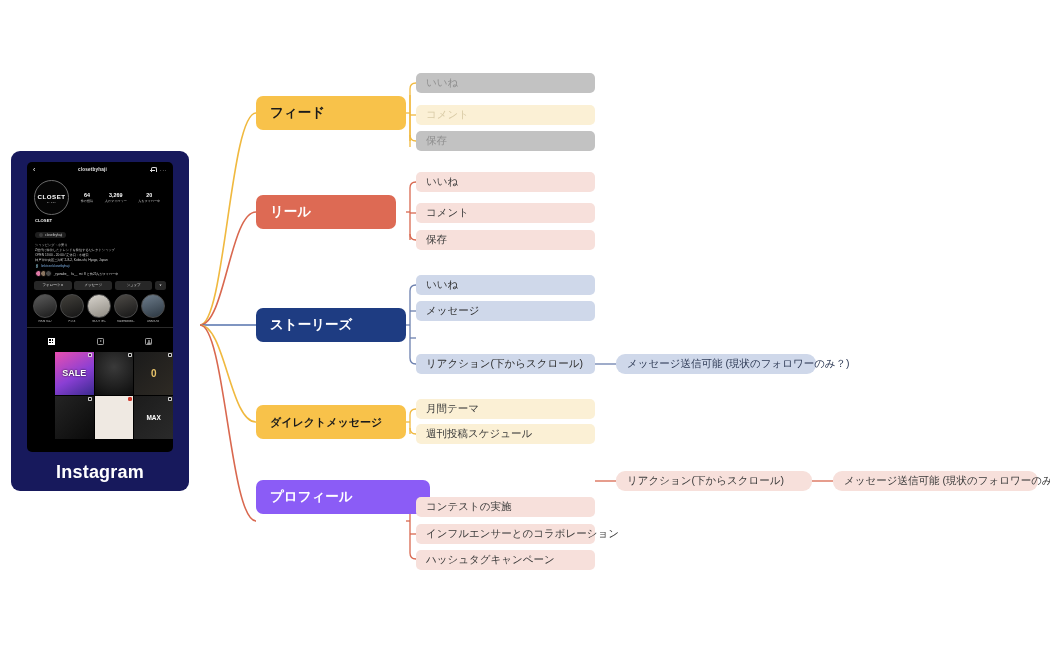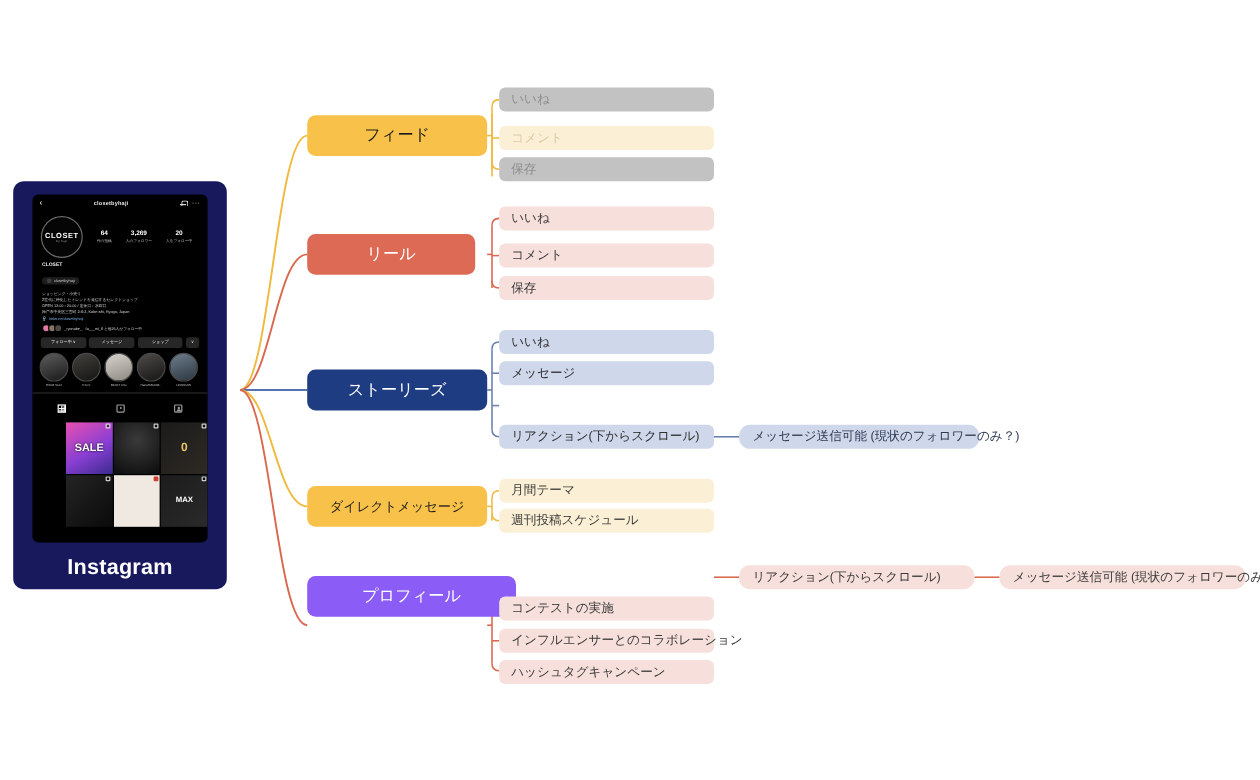--- a/index.html
+++ b/index.html
@@ -155,24 +155,23 @@
     text-align:center;
     color:#ffffff; font-size:18px; font-weight:bold;
     letter-spacing:.2px;
   }
 
   
   .node {
     position: absolute;
     border-radius: 7px;
     display: flex; align-items: center;
-    font-weight: normal;
+    font-weight: bold;
     padding: 4px 14px;
     white-space: nowrap;
-    justify-content: center;
   }
   .node.lvl1 { font-size: 13.5px; height: 34px; }
   .leaf {
     position: absolute;
     border-radius: 5px;
     display: flex; align-items: center;
     padding: 0 10px;
     font-size: 10.5px;
     white-space: nowrap;
     height: 20px;

